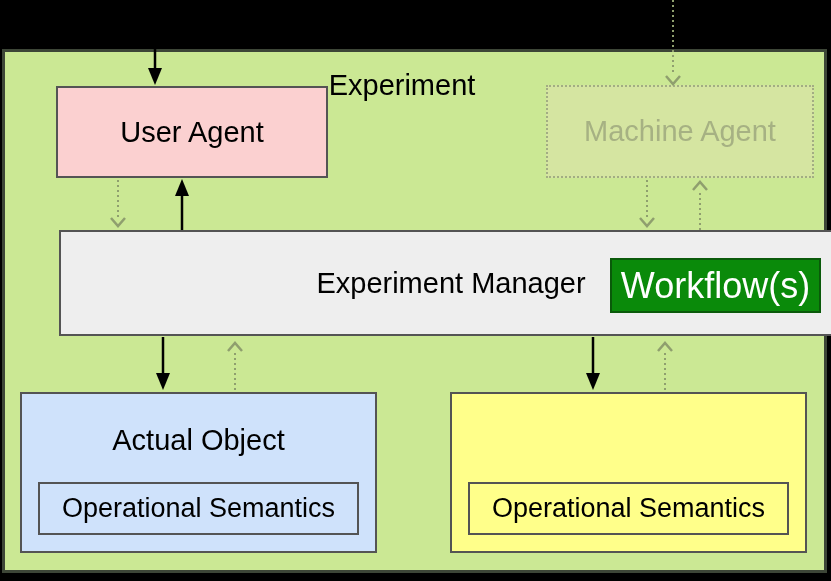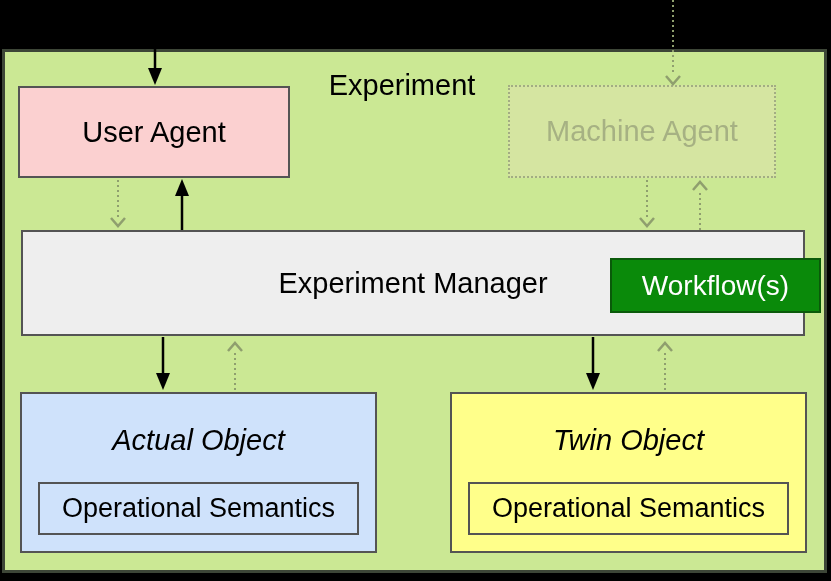--- a/index.html
+++ b/index.html
@@ -9,21 +9,21 @@
     font-family:"Liberation Sans","DejaVu Sans",sans-serif;
     overflow:hidden;
     padding-left:15px;
   }
   #experiment-container{
     position:absolute;left:2px;top:49px;width:825px;height:524px;
     box-sizing:border-box;
     background:var(--experiment-background,#cbe894);
     border:3px solid var(--experiment-border,#3d4637);
   }
-  .node{position:absolute;box-sizing:border-box;display:flex;align-items:center;justify-content:center;text-align:center;}
+  .node{position:absolute;box-sizing:border-box;display:flex;align-items:center;justify-content:center;text-align:center;margin-left:38px;}
   #experiment-title{
     position:absolute;left:287px;top:68px;width:230px;height:34px;
     display:flex;align-items:center;justify-content:center;
     font-size:29px;color:#000;
   }
   #user-agent{
     left:18px;top:86px;width:272px;height:92px;
     background:var(--user-agent-fill,#fbd0d0);
     border:2px solid var(--box-border,#545454);
     font-size:29px;color:#000;
@@ -38,32 +38,32 @@
     left:21px;top:230px;width:784px;height:106px;
     background:var(--manager-fill,#eeeeee);
     border:2px solid var(--box-border,#545454);
     flex-direction:column;font-size:29px;line-height:33px;color:#000;
   }
   #workflow{
     position:absolute;left:610px;top:258px;width:211px;height:55px;
     box-sizing:border-box;display:flex;align-items:center;justify-content:center;
     background:var(--workflow-fill,#0a8a0a);
     border:2px solid var(--workflow-border,#0a5a0a);
-    font-size:28px;color:var(--workflow-text,#ffffff);
+    font-size:36px;color:var(--workflow-text,#ffffff);
   }
   .object-box{
     position:absolute;top:392px;width:357px;height:161px;box-sizing:border-box;
     border:2px solid var(--box-border,#545454);
   }
   #actual-object{left:20px;background:var(--actual-object-fill,#cfe2fb);}
   #twin-object{left:450px;background:var(--twin-object-fill,#ffff8a);}
   .object-label{
     position:absolute;left:0;right:0;top:28px;height:36px;
     display:flex;align-items:center;justify-content:center;
-    font-size:29px;color:#000;font-style:italic;
+    font-size:29px;color:#000;
   }
   .semantics-box{
     position:absolute;left:16px;right:16px;top:88px;height:53px;box-sizing:border-box;
     border:2px solid var(--box-border,#545454);
     display:flex;align-items:center;justify-content:center;
     font-size:27px;color:#000;text-align:right;
   }
   #edges{position:absolute;left:0;top:0;width:831px;height:581px;pointer-events:none;}
   .solid-edge{stroke:var(--solid-arrow,#000);stroke-width:2.5;fill:none;}
   .solid-head{fill:var(--solid-arrow,#000);stroke:none;}
@@ -96,21 +96,20 @@
   </div>
 
   <div id="actual-object" class="object-box">
     <div class="object-label">Actual Object</div>
     <div class="semantics-box">
       <span>Operational Semantics</span>
     </div>
   </div>
 
   <div id="twin-object" class="object-box">
-    <div class="object-label">Twin Object</div>
     <div class="semantics-box">
       <span>Operational Semantics</span>
     </div>
   </div>
 
   <svg id="edges" viewBox="0 0 831 581" xmlns="http://www.w3.org/2000/svg">
 
     <g>
       <line class="solid-edge" x1="155" y1="0" x2="155" y2="70"></line>
       <path class="solid-head" d="M155 85 L148 68 L162 68 Z"></path>

